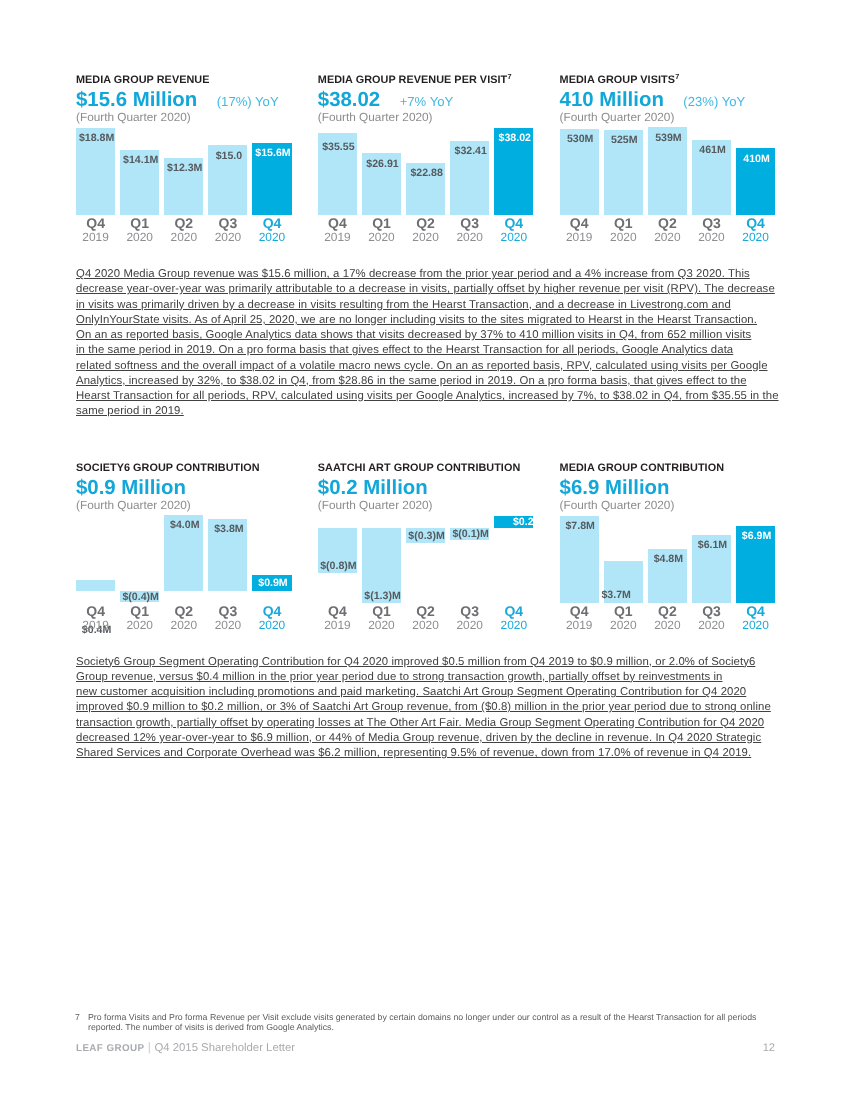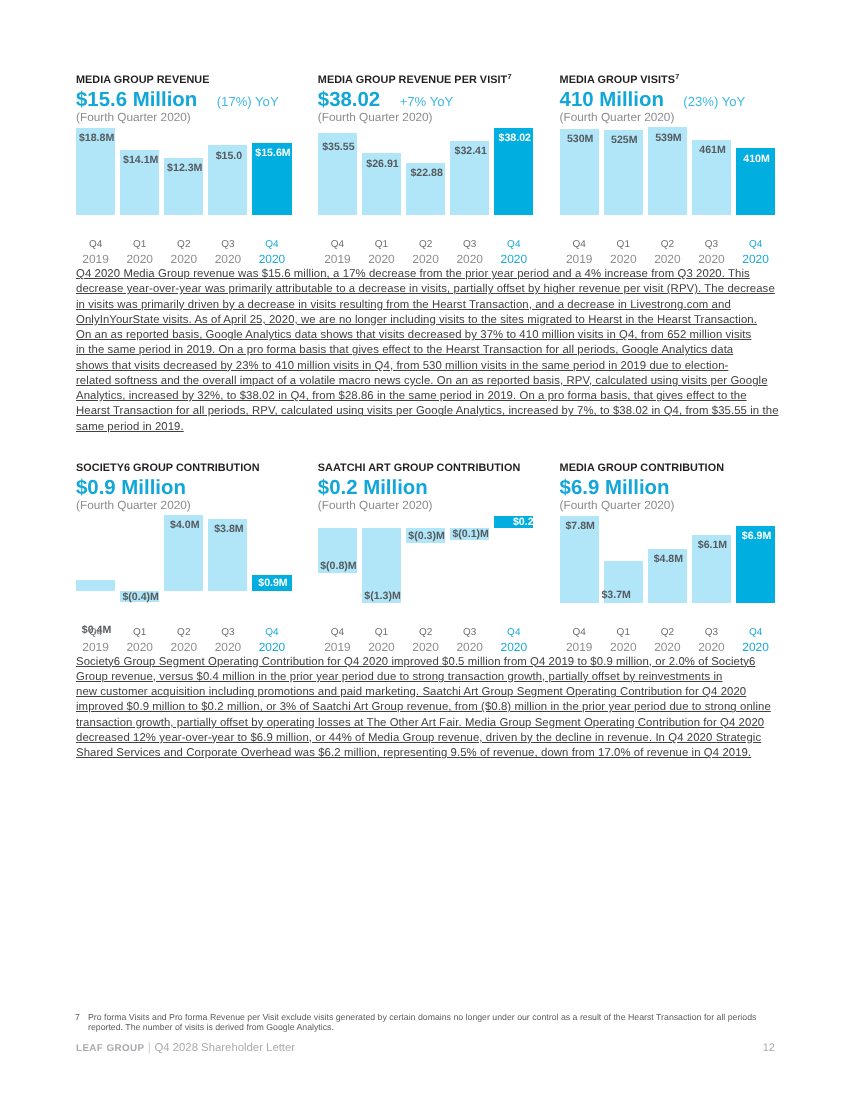--- a/index.html
+++ b/index.html
@@ -44,21 +44,21 @@
   .bar{position:absolute;background:#b0e6f8;}
   .bar.hl{background:#00aee0;}
   .bar-label{
     position:absolute;font-size:10.6px;font-weight:bold;color:#555a5e;
     white-space:nowrap;text-align:center;line-height:11px;
   }
   .bar-label.hl{color:#ffffff;}
 
   .axis{position:absolute;width:216px;}
   .axis-cell{position:absolute;text-align:center;}
-  .axis-q{font-size:10px;font-weight:normal;color:#6d6e71;line-height:14.1px;margin-top:22px;}
+  .axis-q{font-size:14px;font-weight:bold;color:#6d6e71;line-height:14.1px;}
   .axis-y{font-size:11.9px;color:#8e8e90;line-height:14.1px;}
   .axis-cell.hl .axis-q,.axis-cell.hl .axis-y{color:#18a9da;}
 
   
   .pline{display:block;white-space:pre;text-decoration:underline;}
   .para{
     position:absolute;left:76px;width:710px;
     font-size:11.35px;line-height:15.25px;color:#414042;
     letter-spacing:0.09px;text-align:left;
   }
@@ -212,21 +212,20 @@
       </div>
     </div>
 
   <div class="para" id="para1" style="top:267.2px;">
       <span class="pline">Q4 2020 Media Group revenue was $15.6 million, a 17% decrease from the prior year period and a 4% increase from Q3 2020. This</span>
       <span class="pline">decrease year-over-year was primarily attributable to a decrease in visits, partially offset by higher revenue per visit (RPV). The decrease</span>
       <span class="pline">in visits was primarily driven by a decrease in visits resulting from the Hearst Transaction, and a decrease in Livestrong.com and</span>
       <span class="pline">OnlyInYourState visits. As of April 25, 2020, we are no longer including visits to the sites migrated to Hearst in the Hearst Transaction.</span>
       <span class="pline">On an as reported basis, Google Analytics data shows that visits decreased by 37% to 410 million visits in Q4, from 652 million visits</span>
       <span class="pline">in the same period in 2019. On a pro forma basis that gives effect to the Hearst Transaction for all periods, Google Analytics data</span>
-      <span class="pline">shows that visits decreased by 23% to 410 million visits in Q4, from 530 million visits in the same period in 2019 due to election-</span>
       <span class="pline">related softness and the overall impact of a volatile macro news cycle. On an as reported basis, RPV, calculated using visits per Google</span>
       <span class="pline">Analytics, increased by 32%, to $38.02 in Q4, from $28.86 in the same period in 2019. On a pro forma basis, that gives effect to the</span>
       <span class="pline">Hearst Transaction for all periods, RPV, calculated using visits per Google Analytics, increased by 7%, to $38.02 in Q4, from $35.55 in the</span>
       <span class="pline">same period in 2019.</span>
     </div>
 
   <div class="chart-row" id="chart-row-bottom" style="top:462.8px;">
       <div class="chart-col">
         <div class="chart-title"><span>SOCIETY6 GROUP CONTRIBUTION</span></div>
         <div class="chart-headline-row">
@@ -363,17 +362,17 @@
     </div>
 
   <div class="footnote" style="top:1012px;">
     <span class="marker">7</span>
     <span class="fn-text">Pro forma Visits and Pro forma Revenue per Visit exclude visits generated by certain domains no longer under our control as a result of the Hearst Transaction for all periods reported. The number of visits is derived from Google Analytics.</span>
   </div>
 
   <div class="footer" style="top:1040px;">
     <span class="footer-brand">LEAF GROUP</span>
     <span class="footer-div">|</span>
-    <span class="footer-title">Q4 2028 Shareholder Letter</span>
+    <span class="footer-title">Q4 2015 Shareholder Letter</span>
     <span class="footer-page">12</span>
   </div>
 
 </div>
 
 </body></html>

